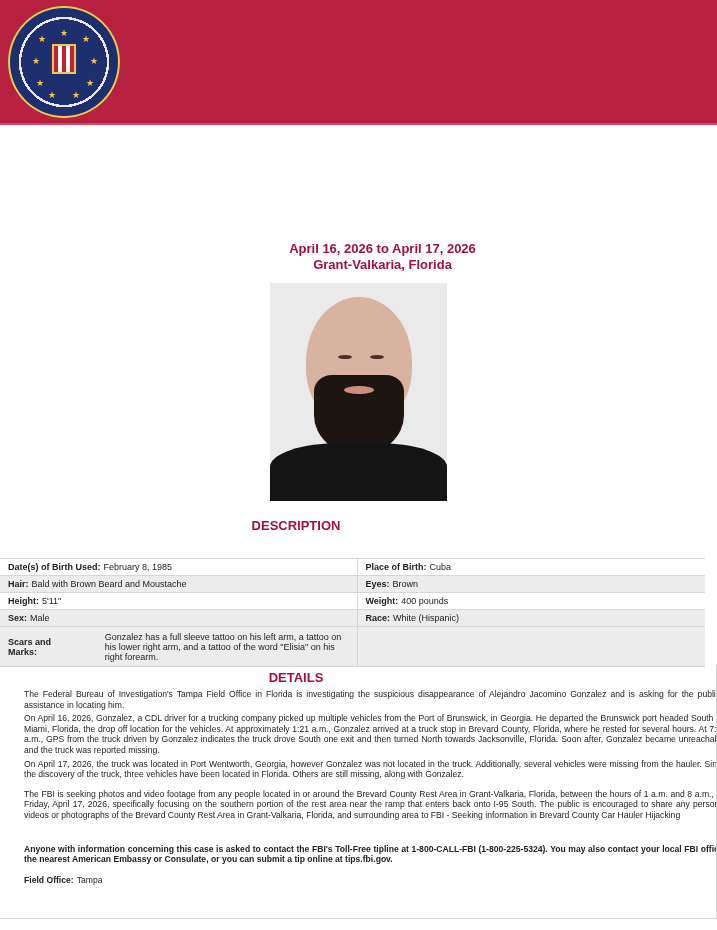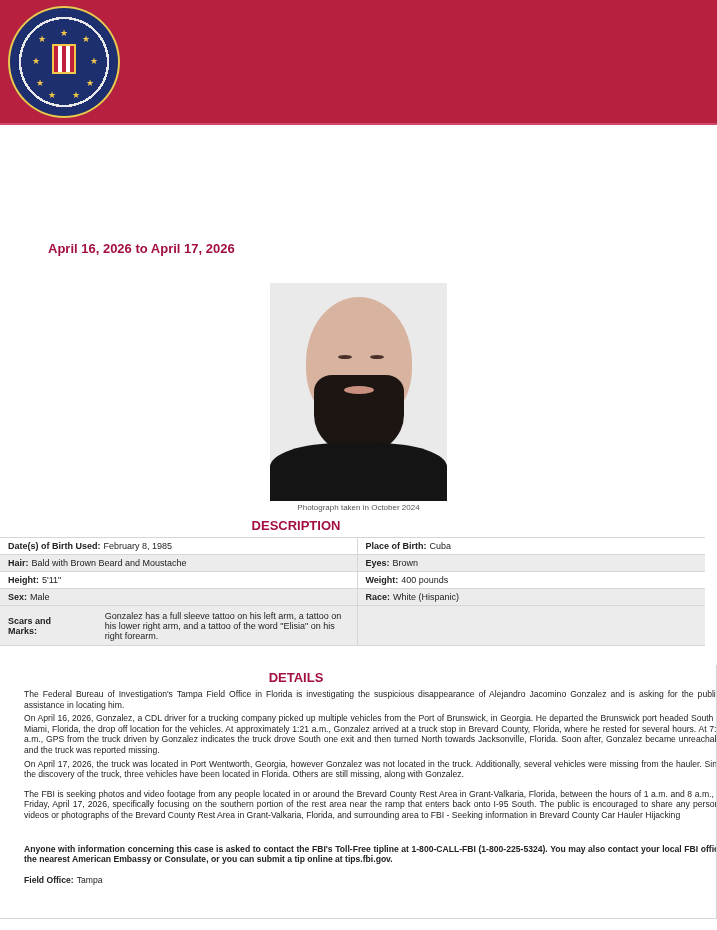--- a/index.html
+++ b/index.html
@@ -32,21 +32,21 @@
       position: absolute; left: 134px; top: 30px;
       font-family: "DejaVu Serif", serif; font-weight: bold; font-size: 52px;
       color: #ffffff; letter-spacing: 1px;
     }
     .name {
       position: absolute; left: 0; top: 132px; width: 717px; text-align: center;
       color: #a3103f; font-weight: bold; font-size: 42px; line-height: 49px;
       font-family: "Liberation Sans", sans-serif;
     }
     .subline {
-      position: absolute; left: 0; width: 717px; text-align: left;
+      position: absolute; left: 0; width: 717px; text-align: center;
       color: #a3103f; font-weight: bold; font-size: 13px; padding-left: 48px;
     }
     .photo {
       position: absolute; left: 270px; top: 283px; width: 177px; height: 218px;
       background: #eaeaea; overflow: hidden;
     }
     .photo .head {
       position: absolute; left: 36px; top: 14px; width: 106px; height: 130px;
       border-radius: 50% 50% 45% 45%; background: #d8b4a0;
     }
@@ -62,21 +62,21 @@
     }
     .caption {
       position: absolute; left: 0; top: 503px; width: 717px; text-align: center;
       font-size: 8px; color: #555;
     }
     .section-title {
       position: absolute; left: 0; width: 592px; text-align: center;
       color: #a3103f; font-weight: bold; font-size: 13px;
     }
     table.desc {
-      position: absolute; left: 0; top: 537px; width: 705px; border-collapse: collapse;
+      position: absolute; left: 0; top: 558px; width: 705px; border-collapse: collapse;
       font-size: 9px;
     }
     table.desc td {
       border-top: 1px solid #d6d6d6; padding: 0 8px; height: 17px; vertical-align: middle;
     }
     table.desc td.left { width: 357px; border-right: 1px solid #d6d6d6; }
     table.desc tr.alt td { background: #ececec; }
     table.desc tr.tall td { height: 40px; border-bottom: 1px solid #d6d6d6; }
     .lbl { font-weight: bold; margin-right: 3px; }
     .scars { display: flex; align-items: center; }
@@ -110,30 +110,30 @@
           <span style="left:78px;top:72px">★</span>
         <span style="left:40px;top:84px">★</span>
           <span style="left:64px;top:84px">★</span>
       </div>
       <div class="shield"></div>
     </div>
   </div>
 
 
   <div class="subline" style="top:241px">April 16, 2026 to April 17, 2026</div>
+  <div class="subline" style="top:257px">Grant-Valkaria, Florida</div>
 
   <div class="photo">
     <div class="head"></div>
     <div class="eye" style="left:68px"></div>
     <div class="eye" style="left:100px"></div>
     <div class="beard"></div>
     <div class="mouth"></div>
     <div class="shirt"></div>
   </div>
-  <div class="caption">Photograph taken in October 2024</div>
 
   <div class="section-title" style="top:518px">DESCRIPTION</div>
 
   <table class="desc">
     <tbody>
         <tr>
       <td class="left"><span class="lbl">Date(s) of Birth Used:</span><span>February 8, 1985</span></td>
       <td><span class="lbl">Place of Birth:</span><span>Cuba</span></td>
     </tr>
     <tr class="alt">

